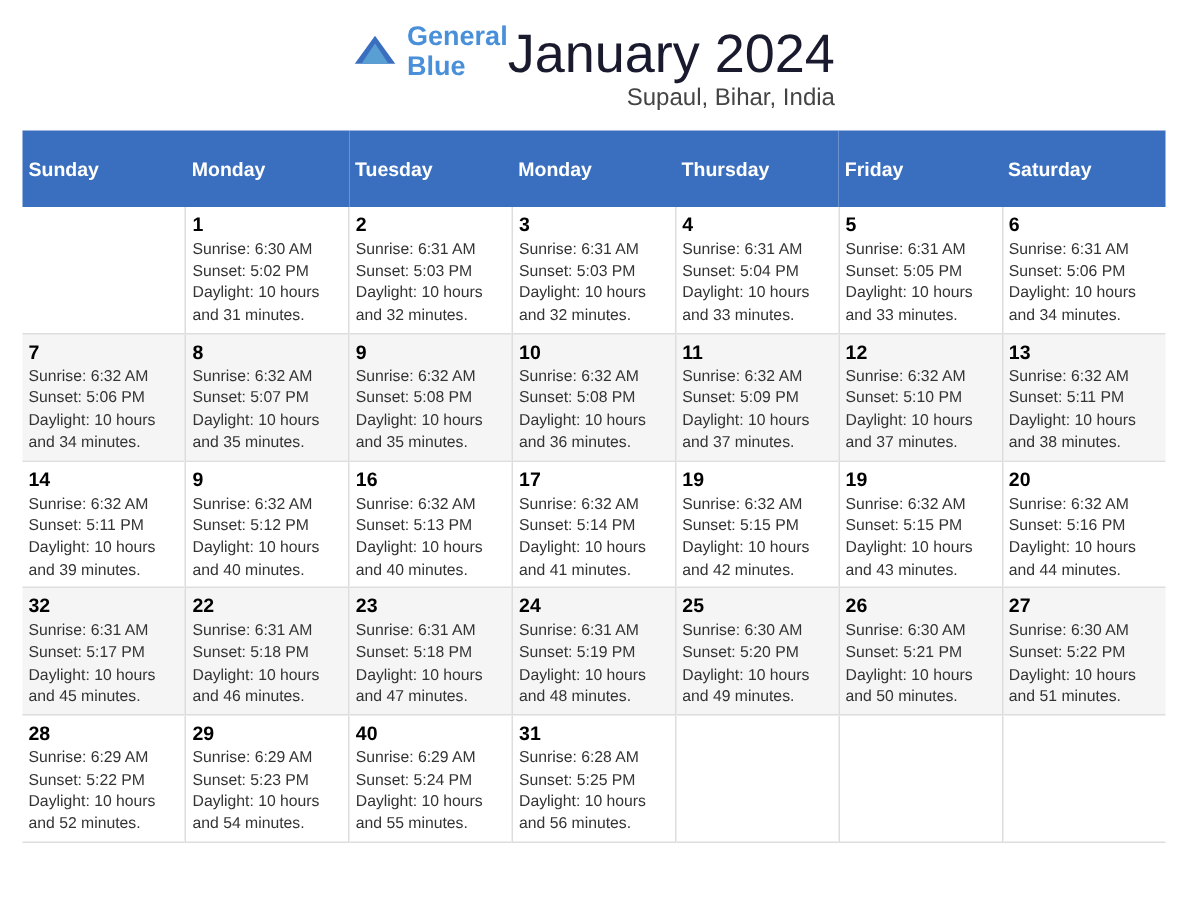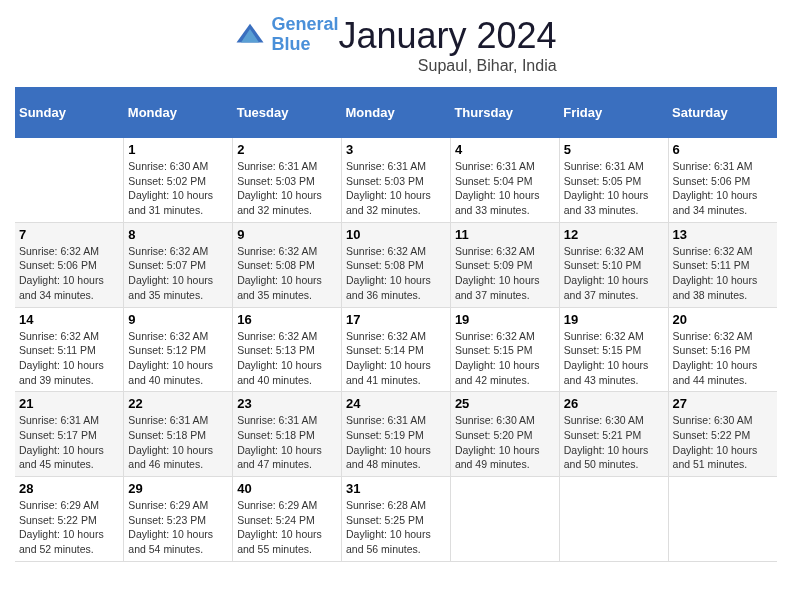--- a/index.html
+++ b/index.html
@@ -265,21 +265,21 @@
         <td>
           <span class="day-num">20</span>
           <div class="day-info" style="white-space: pre-line;">Sunrise: 6:32 AM
 Sunset: 5:16 PM
 Daylight: 10 hours
 and 44 minutes.</div>
         </td>
       </tr>
       <tr>
         <td>
-          <span class="day-num">21</span>
+          <span class="day-num">32</span>
           <div class="day-info" style="white-space: pre-line;">Sunrise: 6:31 AM
 Sunset: 5:17 PM
 Daylight: 10 hours
 and 45 minutes.</div>
         </td>
         <td>
           <span class="day-num">22</span>
           <div class="day-info" style="white-space: pre-line;">Sunrise: 6:31 AM
 Sunset: 5:18 PM
 Daylight: 10 hours

